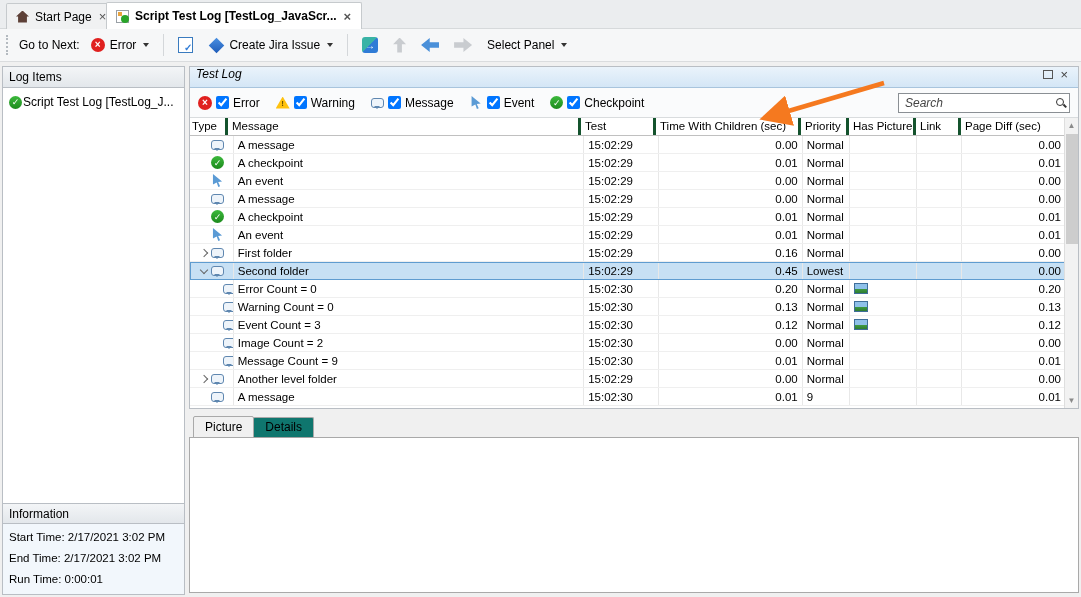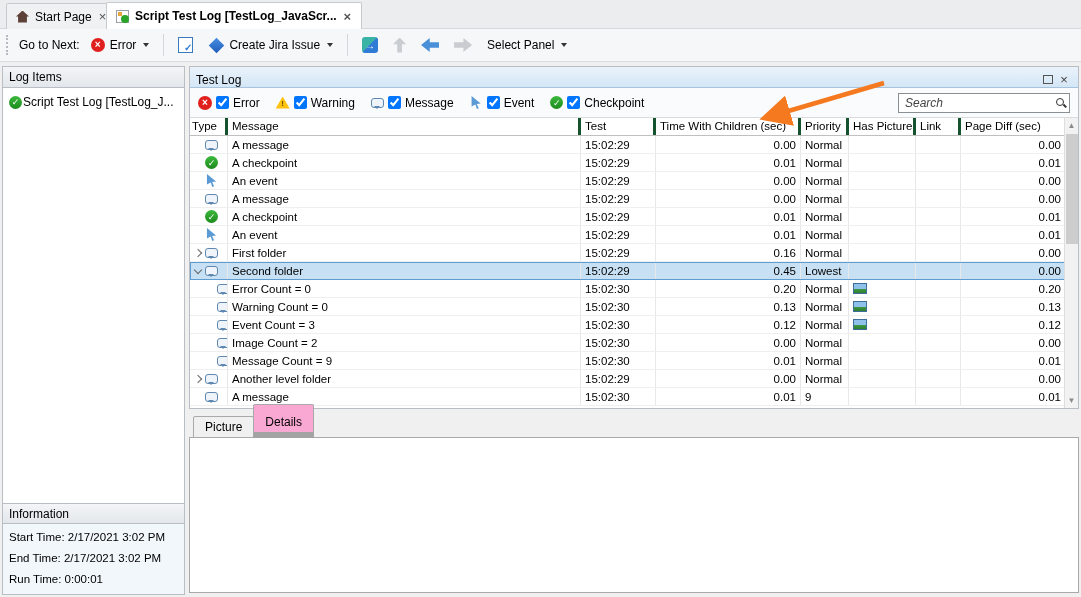--- a/index.html
+++ b/index.html
@@ -68,41 +68,41 @@
   .sidebar { position:absolute; left:2px; top:66px; width:183px; height:529px; display:flex; flex-direction:column; border:1px solid #b9bec4; background:#fff; }
   .side-header { height:21px; background:linear-gradient(#f3f5f7,#e3e7eb); border-bottom:1px solid #b9bec4; display:flex; align-items:center; padding:0 6px; font-size:12px; }
   .side-header.info { border-top:1px solid #b9bec4; }
   .side-tree { flex:1 1 auto; background:#fff; padding:4px 4px; overflow:hidden; }
   .tree-item { display:flex; align-items:center; gap:1px; height:20px; padding-left:2px; white-space:nowrap; overflow:hidden; }
   .info-box { height:70px; background:#f2f7fc; padding:3px 6px; font-size:11.5px; }
   .info-box div { line-height:21px; white-space:nowrap; }
 
   
   .testlog { position:absolute; left:189px; top:66px; width:890px; height:343px; border:1px solid #b9bec4; background:#fff; display:flex; flex-direction:column; }
-  .panel-header { height:21px; background:linear-gradient(#eaf3fb,#d4e6f6); border-bottom:1px solid #a8c4dd; display:flex; align-items:flex-end; padding:0 6px; }
+  .panel-header { height:21px; background:linear-gradient(#eaf3fb,#d4e6f6); border-bottom:1px solid #a8c4dd; display:flex; align-items:flex-start; padding:0 6px;font-style:italic; }
   .panel-header .spacer { flex:1; }
   .win-btn { width:16px; height:15px; display:inline-flex; align-items:center; justify-content:center; color:#444; }
   .win-btn.restore::after { content:""; width:8px; height:7px; border:1px solid #555; }
   .win-btn.close::after { content:"×"; font-size:13px; }
 
   .filter-bar { height:30px; background:#fafbfc; border-bottom:1px solid #d9dcde; display:flex; align-items:center; padding:0 8px; gap:16px; }
   .filter { display:flex; align-items:center; gap:4px; }
   .filter input { width:13px; height:13px; }
   .search-wrap { margin-left:auto; position:relative; }
   .search-wrap input { width:172px; height:20px; border:1px solid #8a8f94; padding:0 20px 0 6px; font-family:"Liberation Sans",sans-serif; font-size:12px; }
   .search-wrap input::placeholder { font-style:italic; color:#444; }
   .search-glyph { position:absolute; right:6px; top:5px; width:8px; height:8px; border:1px solid #333; border-radius:50%; }
   .search-glyph::after { content:""; position:absolute; left:6px; top:6px; width:4px; height:1.5px; background:#333; transform:rotate(45deg); }
 
   
   .grid { flex:1; position:relative; overflow:hidden; background:#fff; }
   .grid-header { display:flex; height:18px; background:#ffffff; border-bottom:1px solid #c0c0c0; width:875px; }
   .gh-cell { padding:2px 4px; border-right:3px solid #14532d; overflow:hidden; white-space:nowrap; font-size:11.5px; }
   .grid-rows { width:875px; }
-  .grid-row { display:flex; height:18px; border-bottom:1px solid #efefef; background:#fff; font-size:11.5px; }
+  .grid-row { display:flex; height:18px; border-bottom:1px solid #efefef; background:#fff; font-size:11.5px;padding-left:6px; }
   .grid-row.selected { background:#c7e0f4; outline:1px solid #5f9cd0; outline-offset:-1px; }
   .cell { padding:0 4px; border-right:1px solid #e8e8e8; white-space:nowrap; overflow:hidden; display:flex; align-items:center; }
   .num { justify-content:flex-end; }
   .col-type { width:38px; padding-left:2px; gap:1px; }
   .col-message { width:353px; }
   .col-time { width:75px; }
   .col-twc { width:145px; }
   .col-priority { width:48px; }
   .col-haspic { width:67px; }
   .col-link { width:45px; }
@@ -114,21 +114,21 @@
 
   .vscroll { position:absolute; right:0; top:0; bottom:0; width:14px; background:#f2f2f2; border-left:1px solid #dedede; }
   .vs-btn { height:14px; display:flex; align-items:center; justify-content:center; color:#8a8a8a; font-size:8px; }
   .vs-btn.up::after { content:"▲"; }
   .vs-btn.down::after { content:"▼"; position:absolute; bottom:3px; }
   .vs-thumb { position:absolute; top:16px; left:1px; width:12px; height:110px; background:#cdcdcd; }
 
   
   .bottom-tabs { position:absolute; left:193px; top:416px; height:22px; display:flex; align-items:flex-end; z-index:2; }
   .btab { padding:3px 11px; border:1px solid #a9a9a9; background:#f0f0f0; font-size:12px; margin-right:-1px; border-radius:2px 2px 0 0; }
-  .btab.active { background:#f9a8d4; border-bottom:6px solid #a3a3a3; padding-top:10px; position:relative; z-index:3; }
+  .btab.active { background:#0f766e; border-bottom:1px solid #a3a3a3; padding-top:2px; position:relative; z-index:3; }
   .details-area { position:absolute; left:189px; top:437px; width:890px; height:156px; background:#fff; border:1px solid #a9a9a9; }
 
   
   .annotation { position:absolute; inset:0; pointer-events:none; z-index:99; }
 </style>
 </head>
 <body>
 
 <div class="tabbar">
   <div class="tab" style="left:6px;">

